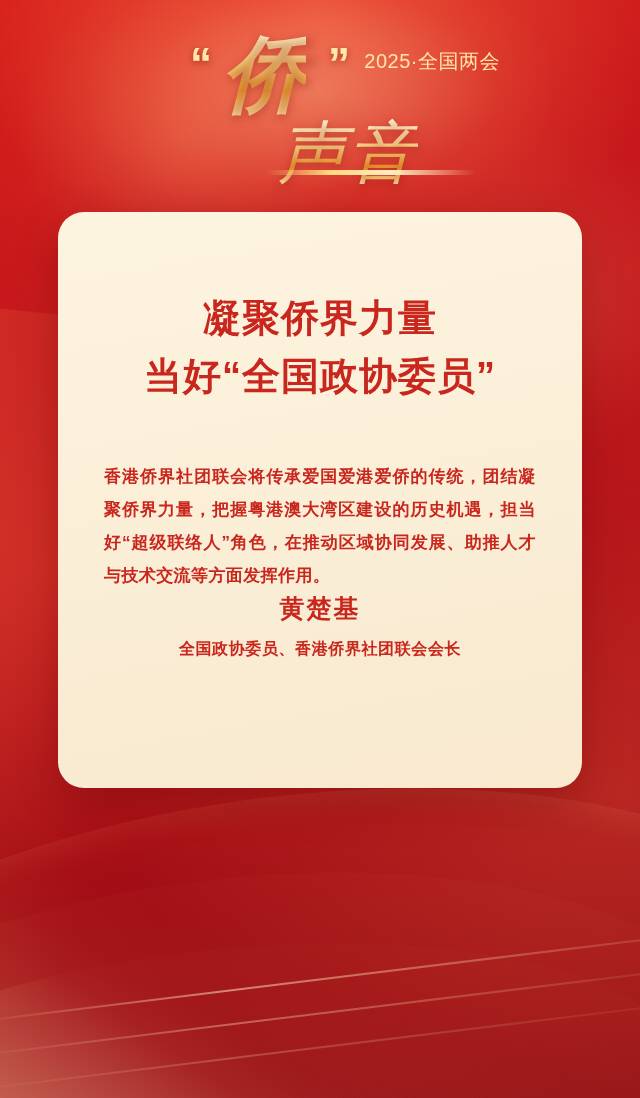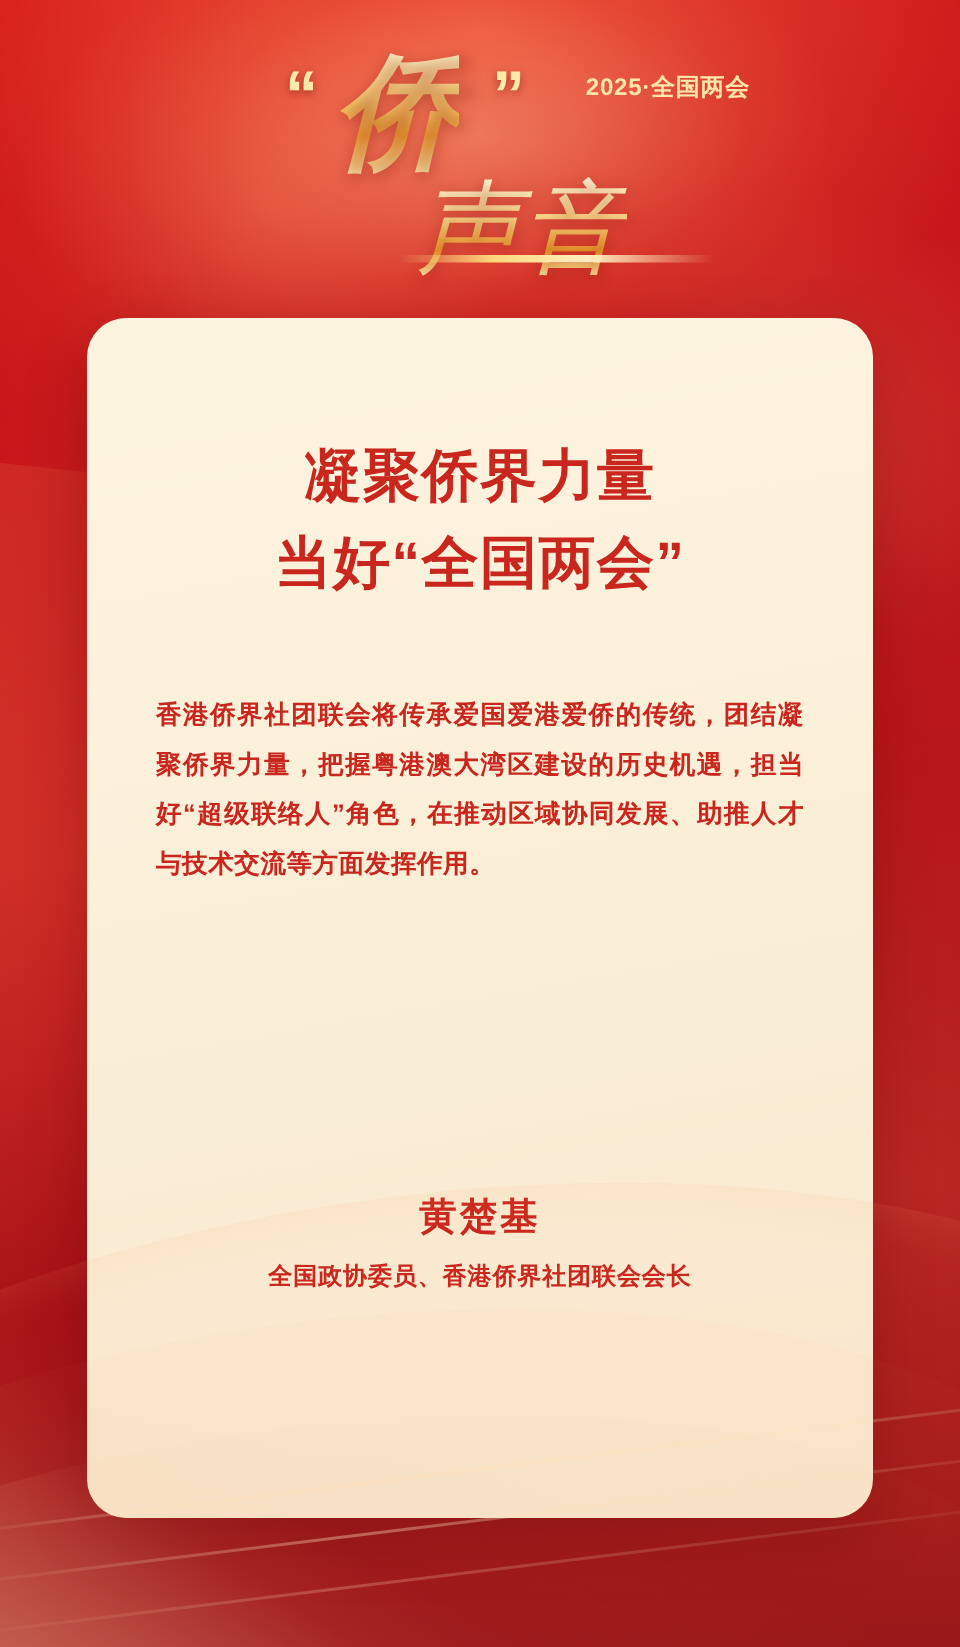--- a/index.html
+++ b/index.html
@@ -130,22 +130,22 @@
     -webkit-background-clip: text;
     background-clip: text;
     color: transparent;
     text-shadow: 0 3px 10px rgba(120,10,0,0.35);
     letter-spacing: 0;
   }
   .logo-year {
     position: absolute;
     right: -40px;
     top: 18px;
-    font-size: 16px;
-    font-weight: 700;
+    font-size: 20px;
+    font-weight: 400;
     color: #ffe6a6;
     letter-spacing: 0.5px;
     white-space: nowrap;
   }
   .logo-shengyin {
     position: absolute;
     left: 98px;
     top: 88px;
     font-size: 68px;
     font-weight: 400;
@@ -168,21 +168,21 @@
     background: linear-gradient(90deg, rgba(255,226,150,0) 0%, #ffd77d 30%, #ffeec0 60%, rgba(255,226,150,0) 100%);
     filter: blur(0.3px);
   }
 
   
   .card {
     position: absolute;
     left: 58px;
     top: 212px;
     width: 524px;
-    height: 800px;
+    height: 576px;
     border-radius: 26px;
     background: linear-gradient(170deg, #fdf4e0 0%, #fbefd8 45%, #f8e9cf 100%);
     box-shadow: 0 14px 40px rgba(90,6,6,0.30);
     padding: 0 46px;
     box-sizing: border-box;
     display: flex;
     flex-direction: column;
   }
 
   .card-title {
@@ -244,21 +244,21 @@
       <span class="logo-quote-r">”</span>
       <span class="logo-year">2025·全国两会</span>
       <span class="logo-shengyin">声音</span>
       <span class="logo-underline"></span>
     </div>
   </div>
 
   <div class="card">
     <div class="card-title">
       <span class="line">凝聚侨界力量</span>
-      <span class="line">当好“全国两会”</span>
+      <span class="line">当好“全国政协委员”</span>
     </div>
 
     <div class="card-body">香港侨界社团联会将传承爱国爱港爱侨的传统，团结凝聚侨界力量，把握粤港澳大湾区建设的历史机遇，担当好“超级联络人”角色，在推动区域协同发展、助推人才与技术交流等方面发挥作用。</div>
 
     <div class="card-footer">
       <div class="speaker-name">黄楚基</div>
       <div class="speaker-title">全国政协委员、香港侨界社团联会会长</div>
     </div>
   </div>
 

